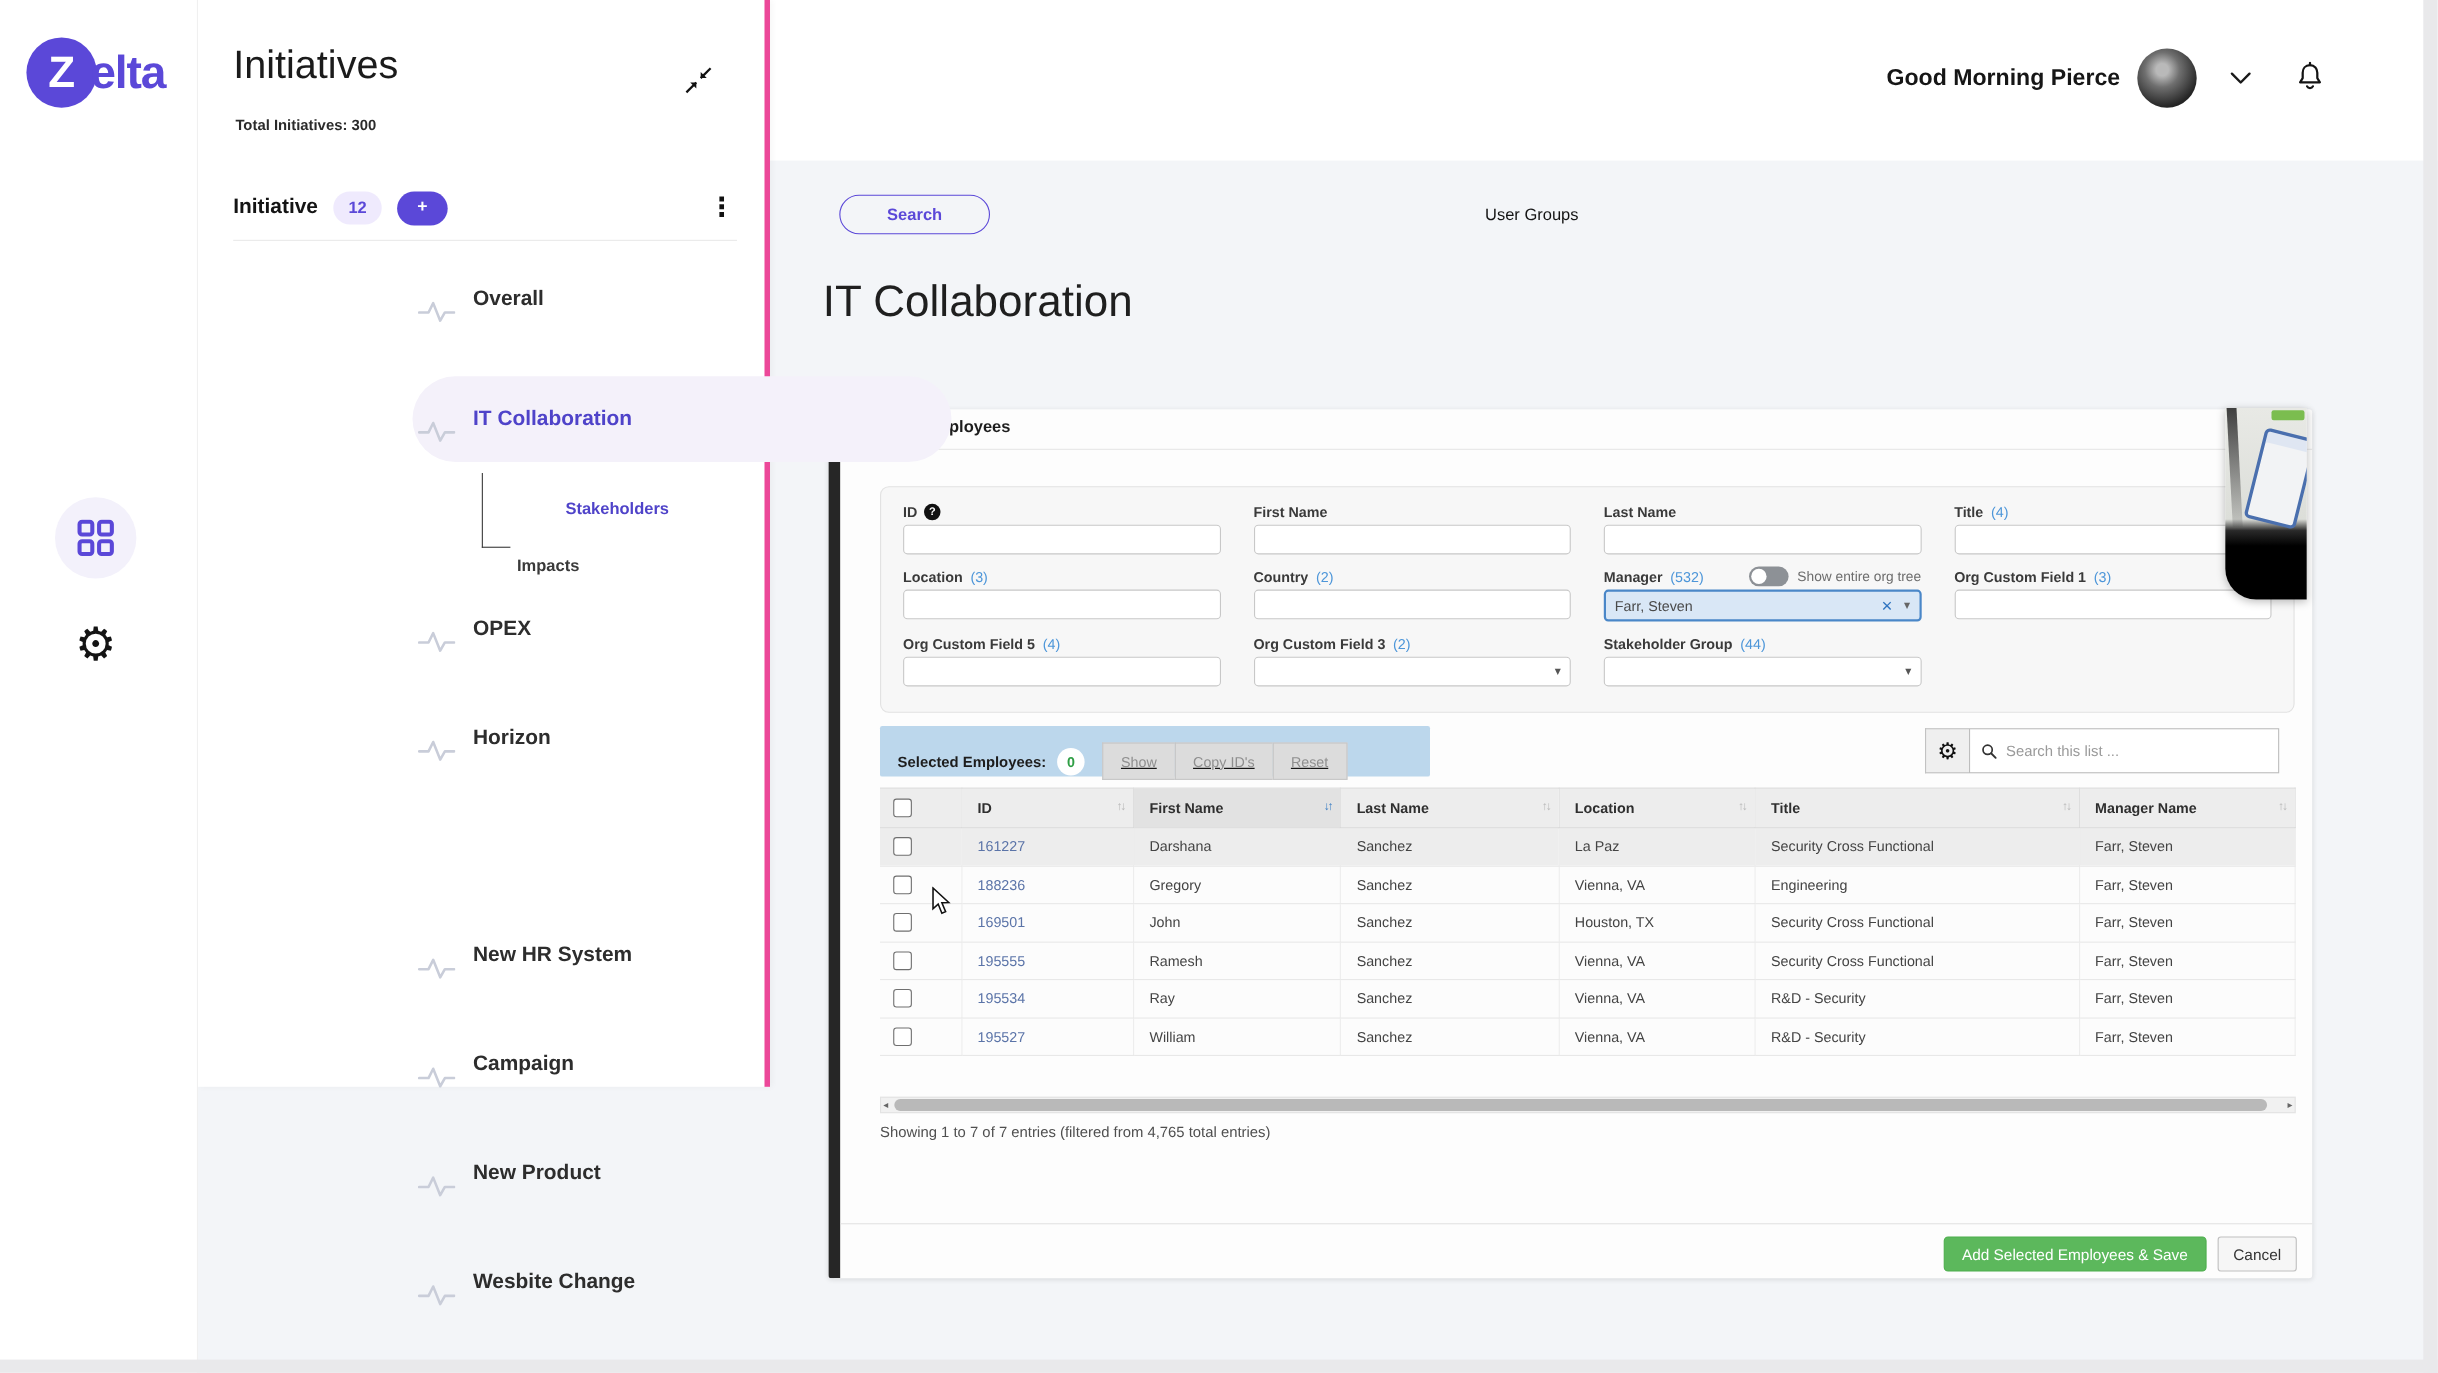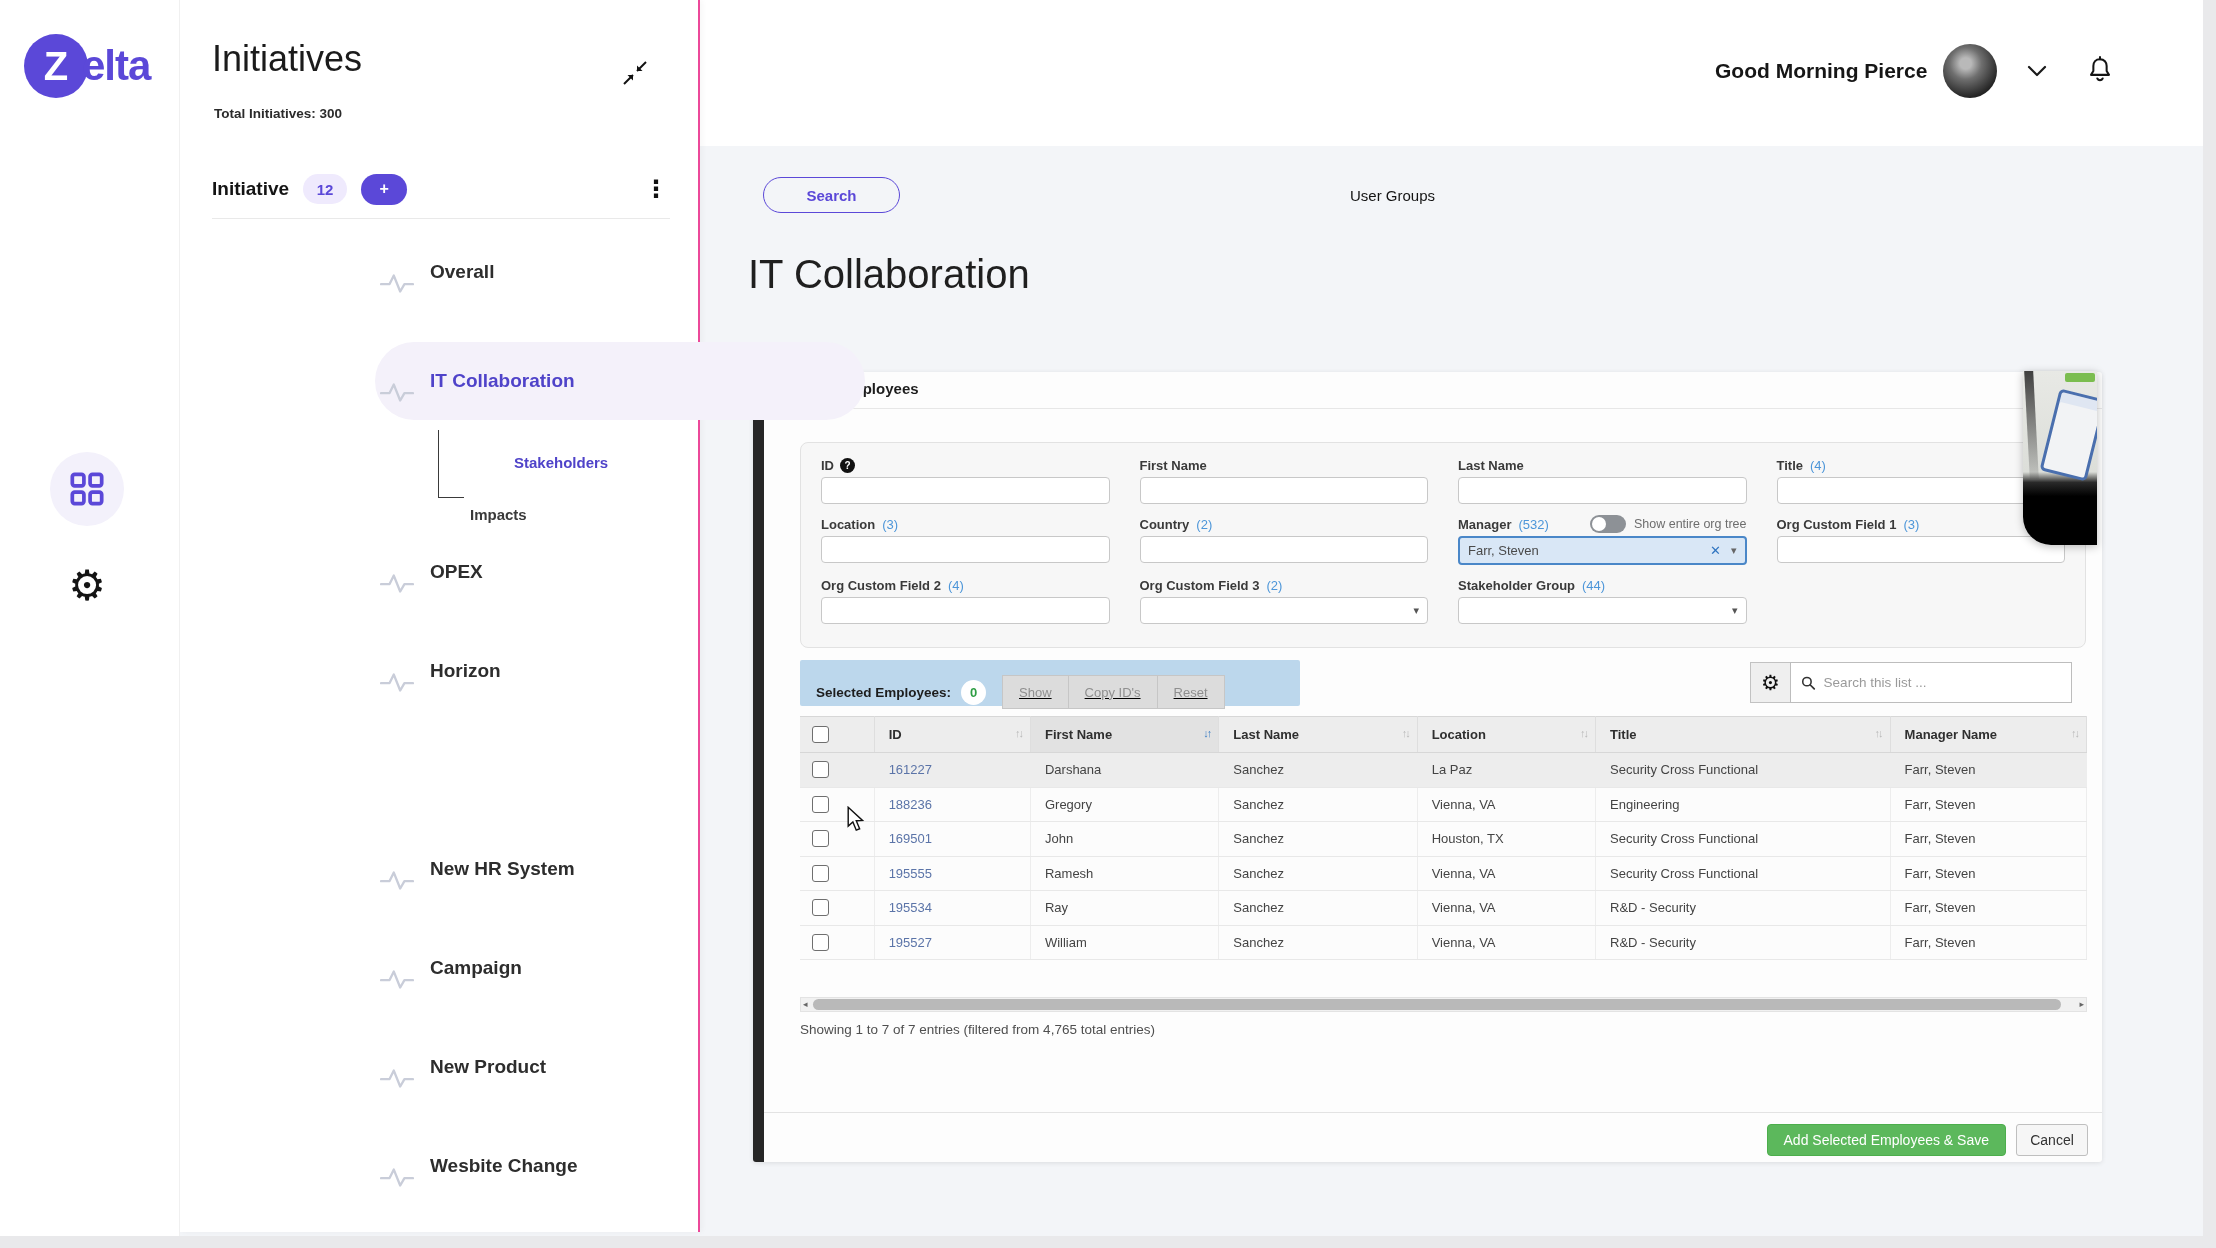--- a/index.html
+++ b/index.html
@@ -13,22 +13,22 @@
   #logo .z-circle { width:64px; height:64px; border-radius:50%; background:#5b48d8;
     color:#fff; font-weight:bold; font-size:40px; display:flex; align-items:center;
     justify-content:center; }
   #logo .z-rest { color:#5b48d8; font-weight:bold; font-size:42px; letter-spacing:-1px; margin-left:-6px; }
   .rail-btn { position:absolute; left:50px; width:74px; height:74px; border-radius:50%;
     display:flex; align-items:center; justify-content:center; cursor:pointer; }
   #rail-grid { top:452px; background:#f3f1fb; }
   #rail-gear { top:548px; font-size:42px; color:#141414; font-family:"DejaVu Sans",sans-serif; }
 
   
-  #nav-panel { position:absolute; left:180px; top:0; width:520px; height:1232px;
-    background:#fff; border-right:2px solid #ec4899; box-shadow:2px 0 6px rgba(0,0,0,.04); z-index:3; }
+  #nav-panel { position:absolute; left:180px; top:0; width:520px; height:988px;
+    background:#fff; border-right:5px solid #ec4899; box-shadow:2px 0 6px rgba(0,0,0,.04); z-index:3; }
   #nav-title { position:absolute; left:32px; top:38px; font-size:36px; font-weight:500; color:#1b1b1b; }
   #collapse-btn { position:absolute; left:442px; top:60px; width:26px; height:26px; cursor:pointer; }
   #nav-total { position:absolute; left:34px; top:106px; font-size:13.5px; font-weight:bold; color:#2b2b2b; }
   #group-row { position:absolute; left:32px; top:172px; width:456px; height:34px;
     display:flex; align-items:center; }
   #group-label { font-size:19px; font-weight:bold; color:#141414; }
   #group-count { margin-left:14px; min-width:44px; height:30px; border-radius:15px;
     background:#efeafd; color:#5b48d8; font-size:15px; font-weight:bold;
     display:flex; align-items:center; justify-content:center; padding:0 12px; }
   #group-add { margin-left:14px; width:46px; height:31px; border-radius:16px; background:#5b48d8;
@@ -371,21 +371,21 @@
     <div class="field">
       <div class="lbl-row">
         <span class="lbl">Org Custom Field 1</span>
         <span class="cnt">(3)</span>
       </div>
       <input class="txt-input" style="">
     </div>
 
     <div class="field">
       <div class="lbl-row">
-        <span class="lbl">Org Custom Field 2</span>
+        <span class="lbl">Org Custom Field 5</span>
         <span class="cnt">(4)</span>
       </div>
       <input class="txt-input" style="">
     </div>
     <div class="field">
       <div class="lbl-row">
         <span class="lbl">Org Custom Field 3</span>
         <span class="cnt">(2)</span>
       </div>
       <div class="sel-wrap">

